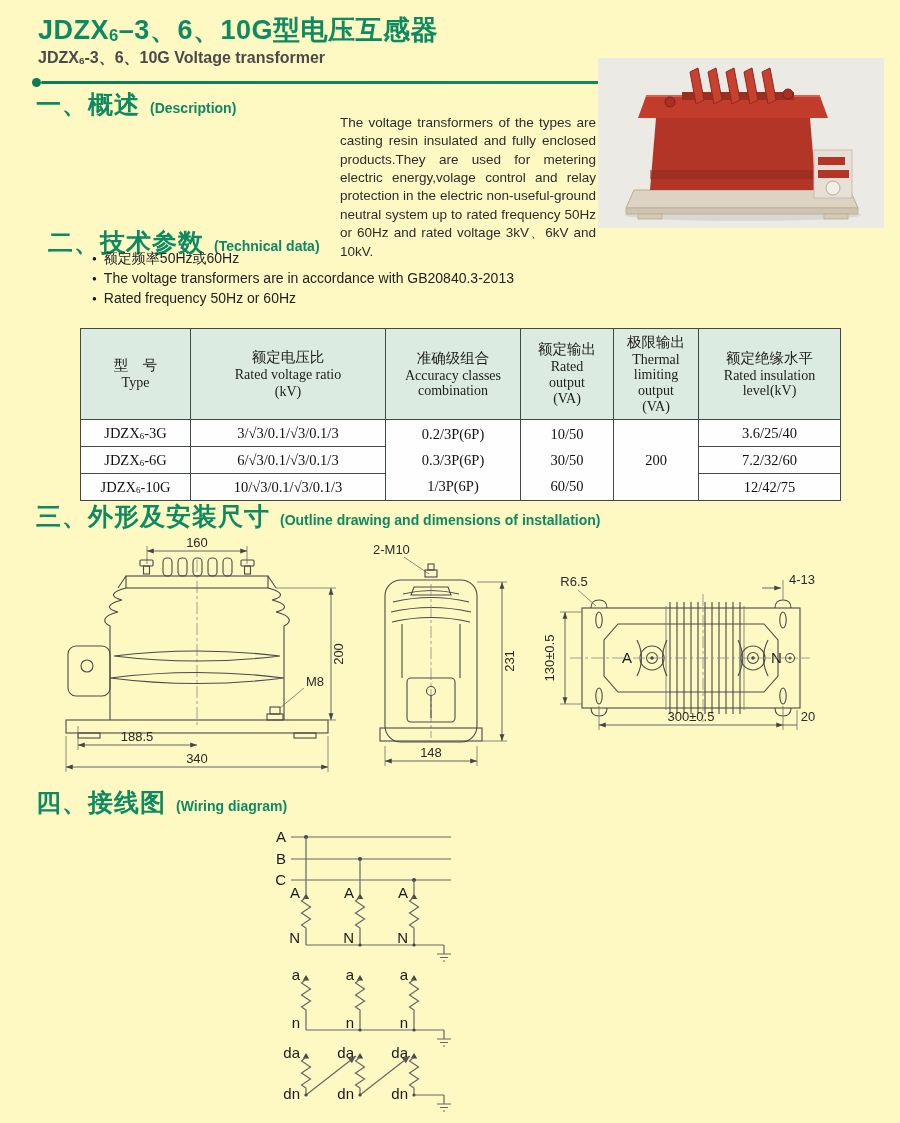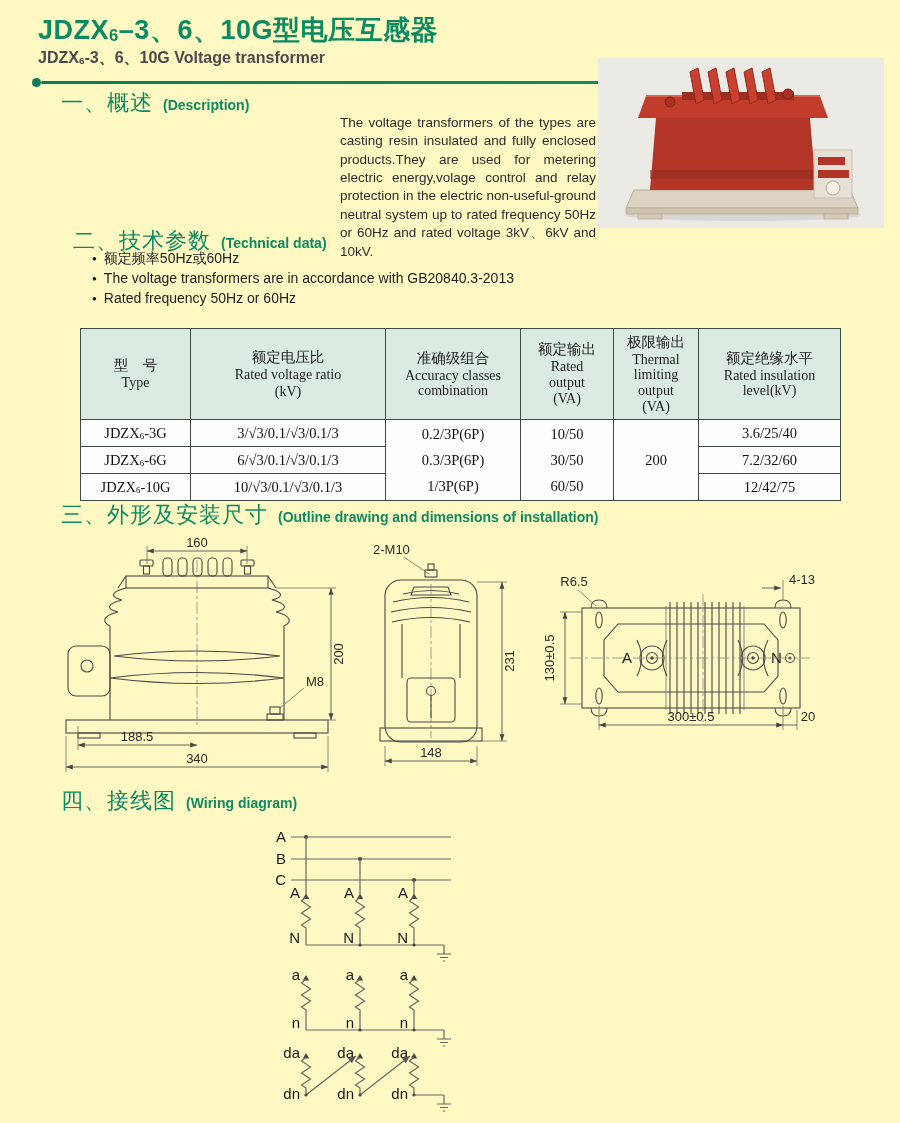--- a/index.html
+++ b/index.html
@@ -11,21 +11,21 @@
   .title{left:38px;top:12px;font-size:27px;font-weight:bold;color:#0e8a62;letter-spacing:.5px;}
   .title .m6{font-size:62%;vertical-align:-.12em;}
   .subtitle{left:38px;top:48px;font-size:16px;font-weight:bold;color:#4a4a4a;}
   .subtitle .m6{font-size:62%;vertical-align:-.12em;}
   .rule{left:32px;top:78px;width:838px;height:9px;display:flex;align-items:center;}
   .rule .dot{width:9px;height:9px;border-radius:50%;background:#0b7c57;}
   .rule .bar{flex:1;height:3px;background:linear-gradient(to right,#0b7c57,#1b8f67);border-radius:2px;}
 
   
   .sec{display:flex;align-items:baseline;gap:10px;color:#0e8a62;}
-  .sec .zh{font-size:22px;font-weight:normal;letter-spacing:1px;margin-left:25px;}
+  .sec .zh{font-size:25px;font-weight:bold;letter-spacing:1px;}
   .sec .en{font-size:14px;font-weight:bold;}
 
   
   .para-zh{left:62px;top:120px;width:274px;font-size:14px;line-height:1.58;text-align:justify;
            color:#2c2c2c;letter-spacing:.5px;}
   .para-en{left:340px;top:114px;width:256px;font-size:13.5px;line-height:1.36;text-align:justify;color:#2c2c2c;}
 
   
   .bullets{left:92px;top:250px;font-size:14px;color:#222;}
   .bullets .b{margin-bottom:3px;line-height:1.22;}

